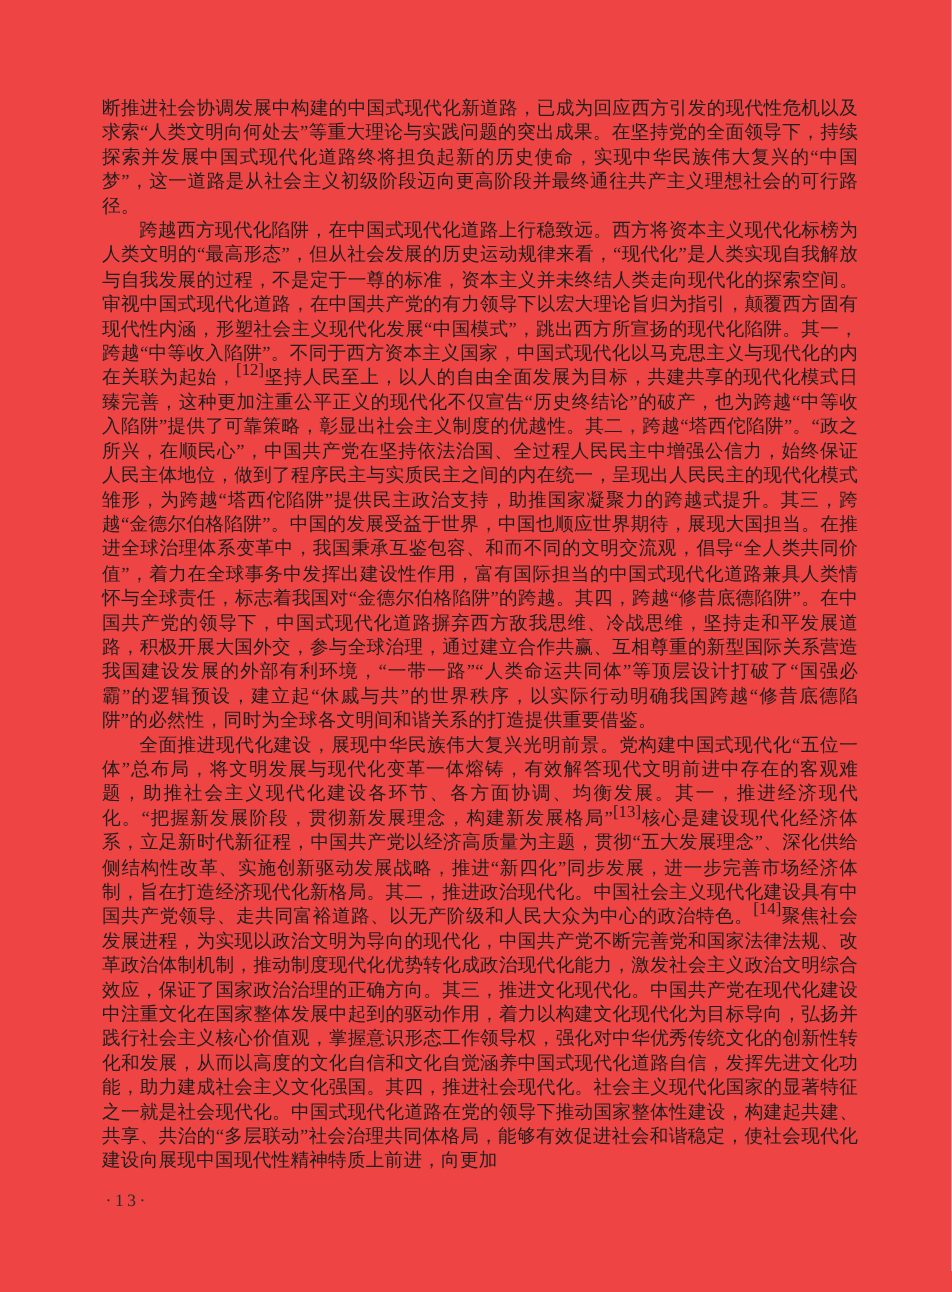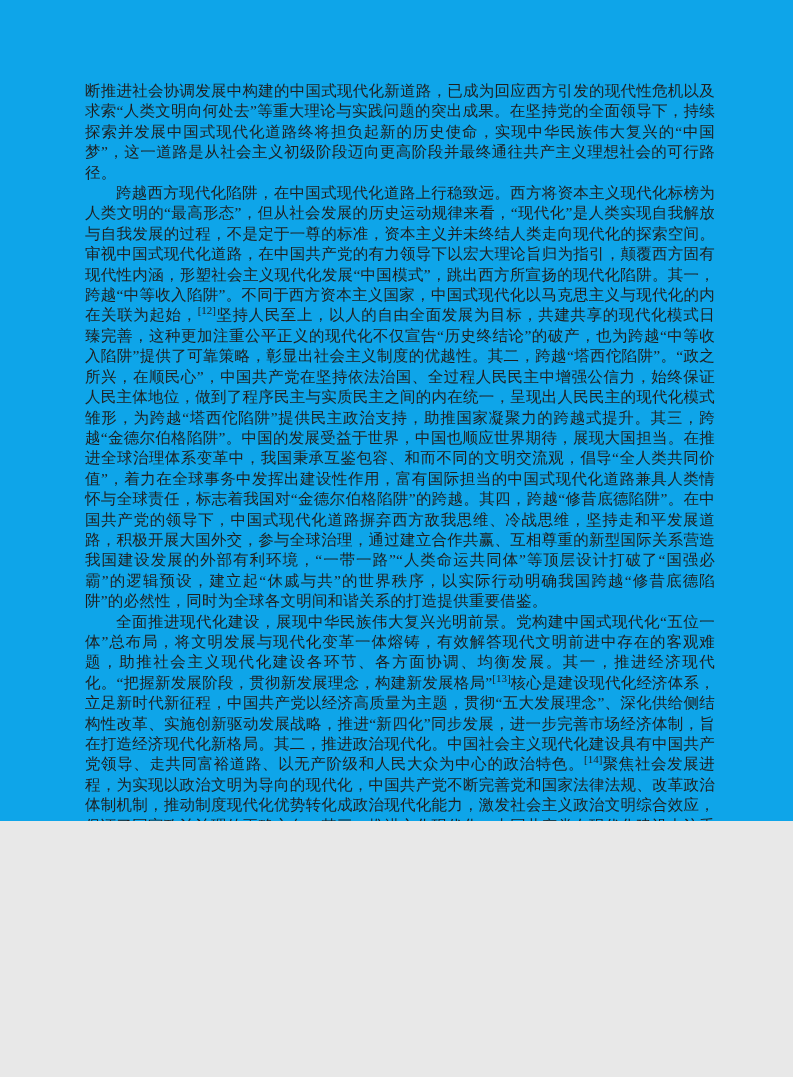--- a/index.html
+++ b/index.html
@@ -3,23 +3,23 @@
 <meta charset="utf-8">
 <style>
   html, body {
     margin: 0;
     padding: 0;
     background: #e8e8e8;
   }
   .page {
     position: relative;
     width: 793px;
-    height: 821px;
+    height: 1077px;
     margin: 0 auto;
-    background: #0ea5e9;
+    background: #ef4444;
     overflow: hidden;
     font-family: "Liberation Serif", "DejaVu Serif", serif;
     color: #1f1f1f;
   }
   .body-text {
     position: absolute;
     left: 85px;
     top: 81px;
     width: 630px;
     font-size: 15.5px;
@@ -29,21 +29,21 @@
     letter-spacing: 0.2px;
   }
   .para {
     margin: 0;
     padding: 0;
   }
   .para.indent {
     text-indent: 2em;
   }
   sup.fnref {
-    font-size: 11px;
+    font-size: 14px;
     line-height: 0;
     vertical-align: super;
     letter-spacing: 0;
   }
   .page-number {
     position: absolute;
     left: 88px;
     top: 993px;
     font-size: 14.5px;
     letter-spacing: 3px;

